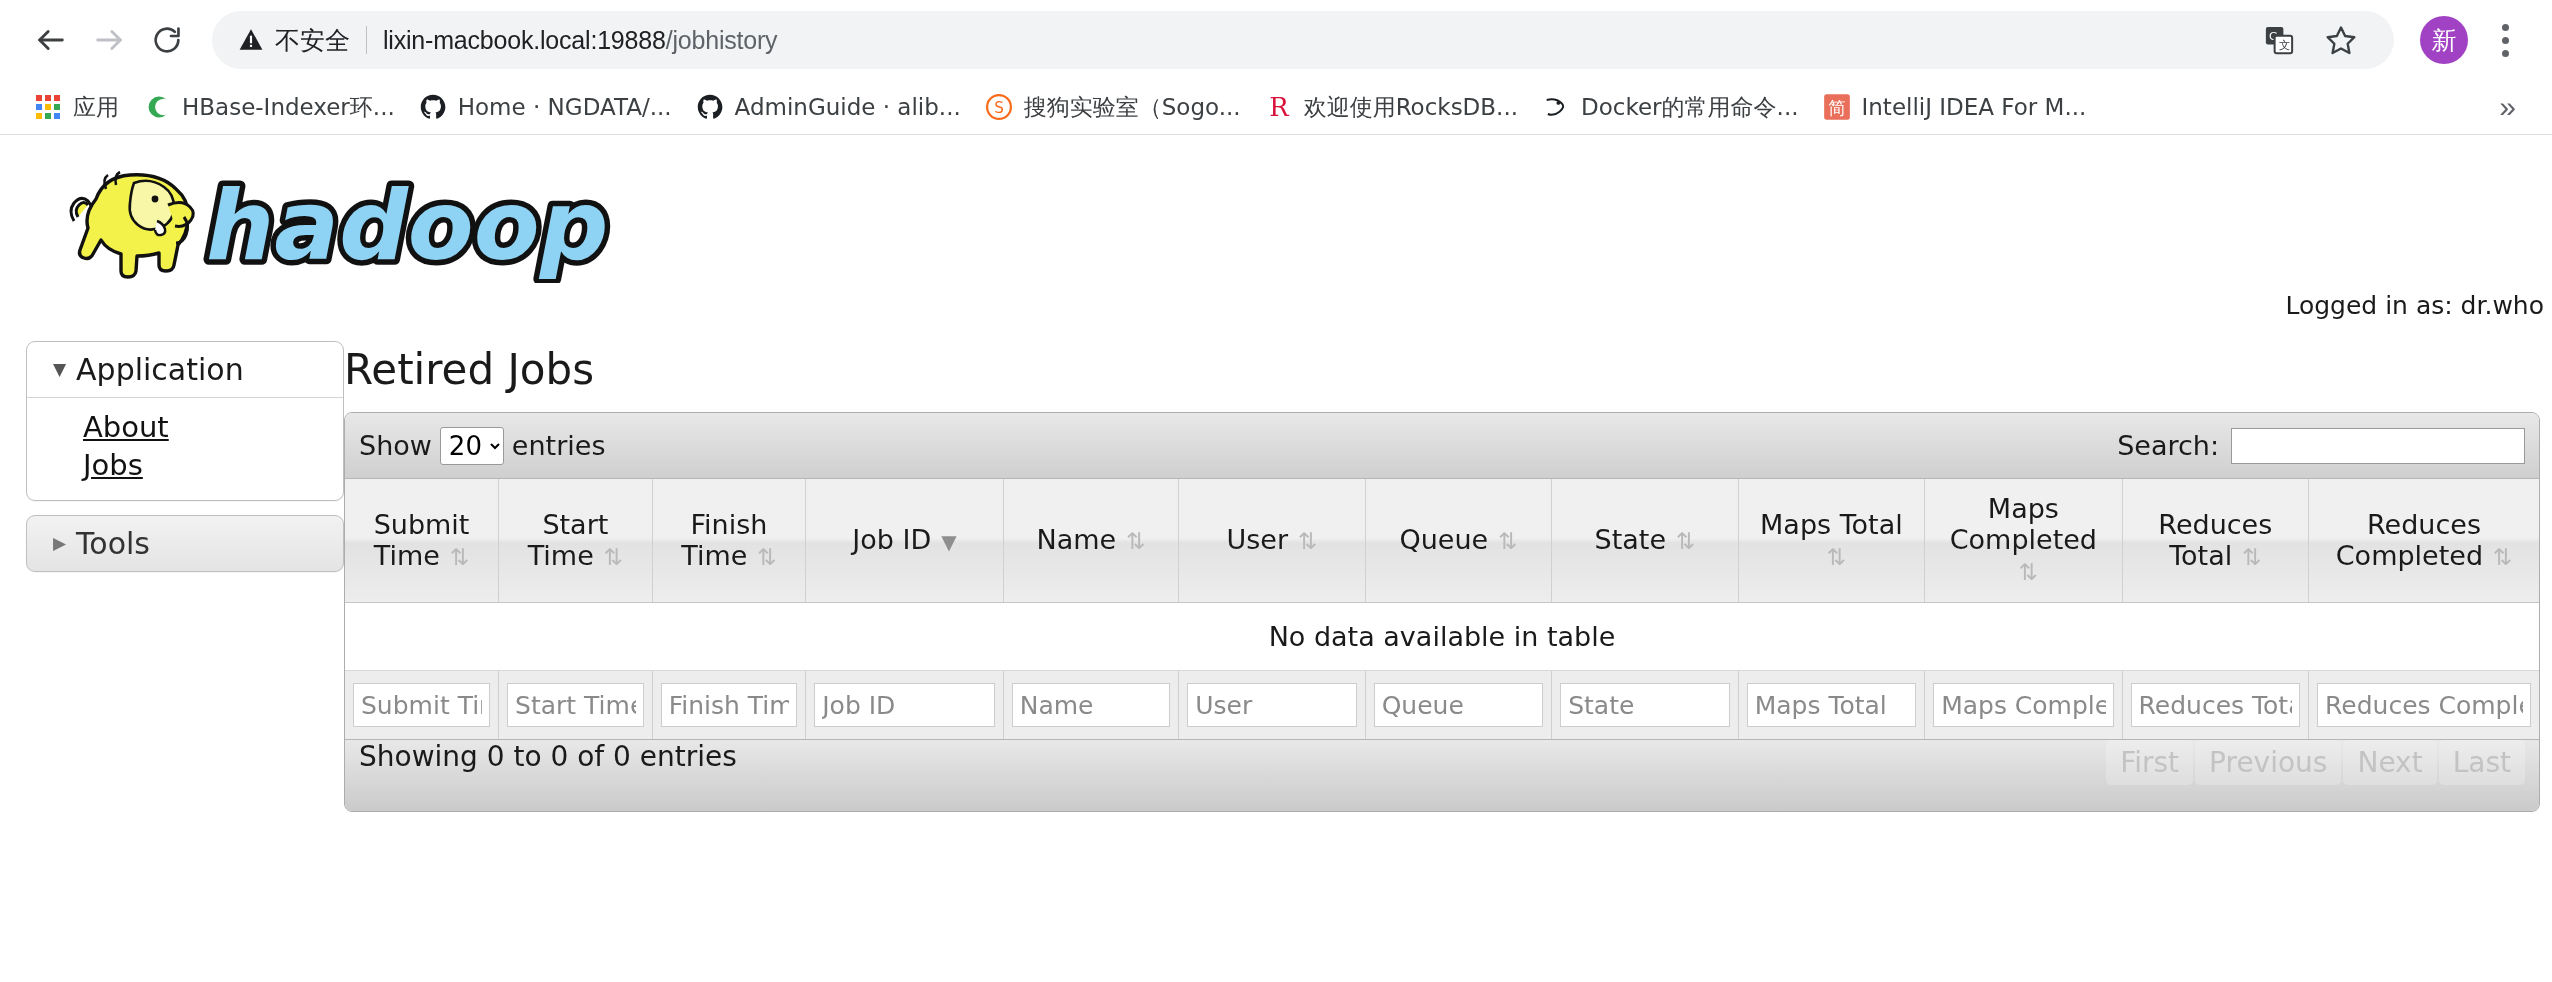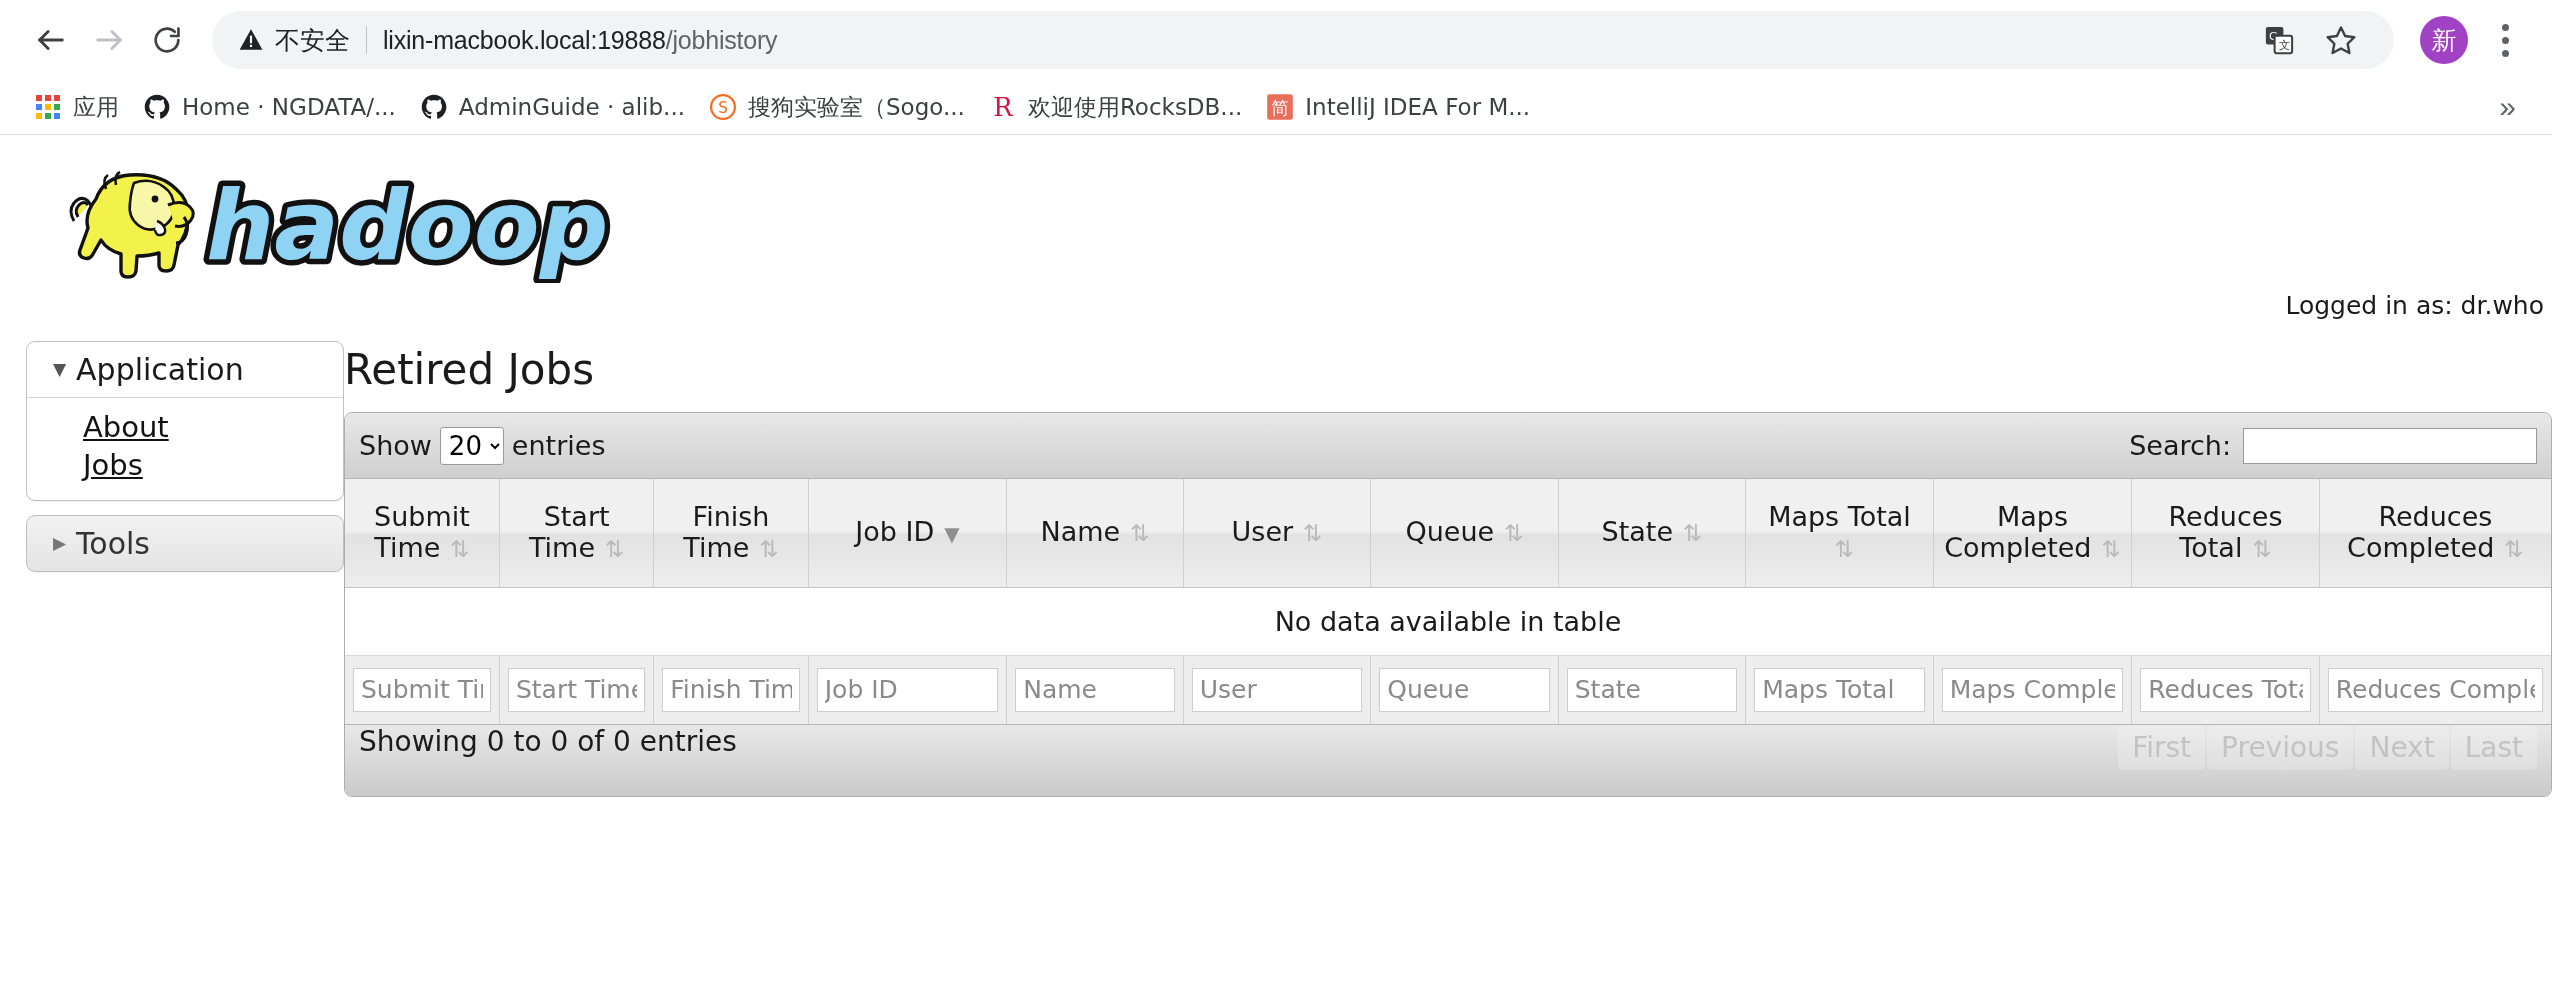--- a/index.html
+++ b/index.html
@@ -173,21 +173,21 @@
     font-family: "DejaVu Sans", sans-serif;
   }
   .nav-block.collapsed {
     background: linear-gradient(to bottom, #f2f2f2, #e4e4e4);
     border: 1px solid #bfbfbf;
   }
   .nav-block.collapsed .nav-hdr { border-bottom: none; color:#333; }
   .nav-block.collapsed .nav-hdr .caret { color:#777; }
 
   
-  .main { flex: 1 1 auto; padding-right: 0px; padding-top: 0px; min-width: 0; }
+  .main { flex: 1 1 auto; padding-right: 12px; padding-top: 0px; min-width: 0; }
   .section-title {
     font-size: 42px;
     color: #1a1a1a;
     margin: 10px 0 18px 0;
     font-weight: normal;
     font-family: "DejaVu Sans", sans-serif;
   }
 
   .dt-wrap {
     border: 1px solid #adadad;
@@ -384,20 +384,28 @@
             <i style="background:#fbbc05"></i>
             <i style="background:#34a853"></i>
           <i style="background:#fbbc05"></i>
             <i style="background:#34a853"></i>
             <i style="background:#4285f4"></i>
         </span>
       </span>
       <span class="bm-label">应用</span>
     </div>
 
+    <div class="bm">
+      <span class="bm-ico">
+        <svg width="28" height="28" viewBox="0 0 24 24">
+          <path d="M20 5.5 A9 9 0 1 0 20 18.5 A7 7 0 1 1 20 5.5 Z" fill="#34a853"></path>
+        </svg>
+      </span>
+      <span class="bm-label">HBase-Indexer环...</span>
+    </div>
 
     <div class="bm">
       <span class="bm-ico">
         <svg width="28" height="28" viewBox="0 0 24 24" fill="#1b1f23">
           <path d="M12 1.5C6.2 1.5 1.5 6.2 1.5 12c0 4.6 3 8.6 7.2 10 .5.1.7-.2.7-.5v-1.9c-2.9.6-3.6-1.3-3.6-1.3-.5-1.2-1.2-1.6-1.2-1.6-1-.7.1-.7.1-.7 1.1.1 1.6 1.1 1.6 1.1 1 1.7 2.6 1.2 3.2.9.1-.7.4-1.2.7-1.5-2.3-.3-4.8-1.2-4.8-5.2 0-1.2.4-2.1 1.1-2.9-.1-.3-.5-1.4.1-2.9 0 0 .9-.3 2.9 1.1.8-.2 1.7-.3 2.6-.3s1.8.1 2.6.3c2-1.4 2.9-1.1 2.9-1.1.6 1.5.2 2.6.1 2.9.7.8 1.1 1.7 1.1 2.9 0 4-2.5 4.9-4.8 5.2.4.3.7 1 .7 2v3c0 .3.2.6.7.5 4.2-1.4 7.2-5.4 7.2-10C22.5 6.2 17.8 1.5 12 1.5z"></path>
         </svg>
       </span>
       <span class="bm-label">Home · NGDATA/...</span>
     </div>
 
@@ -422,20 +430,29 @@
 
     <div class="bm">
       <span class="bm-ico">
         <svg width="28" height="28" viewBox="0 0 24 24">
           <text x="12" y="20" text-anchor="middle" font-size="22" fill="#d9133b" font-family="DejaVu Serif, serif">R</text>
         </svg>
       </span>
       <span class="bm-label">欢迎使用RocksDB...</span>
     </div>
 
+    <div class="bm">
+      <span class="bm-ico">
+        <svg width="28" height="28" viewBox="0 0 24 24" fill="none" stroke="#1b1f23" stroke-width="1.7">
+          <path d="M4 6 Q12 4 17 9 Q20 12 15 16 Q10 20 5 18"></path>
+          <circle cx="14" cy="8.5" r="1.6" fill="#1b1f23" stroke="none"></circle>
+        </svg>
+      </span>
+      <span class="bm-label">Docker的常用命令...</span>
+    </div>
 
     <div class="bm">
       <span class="bm-ico">
         <svg width="28" height="28" viewBox="0 0 24 24">
           <rect x="1" y="1" width="22" height="22" rx="2" fill="#ea6f5a"></rect>
           <text x="12" y="18" text-anchor="middle" font-size="15" fill="#ffffff" font-family="DejaVu Sans, sans-serif">简</text>
         </svg>
       </span>
       <span class="bm-label">IntelliJ IDEA For M...</span>
     </div>

